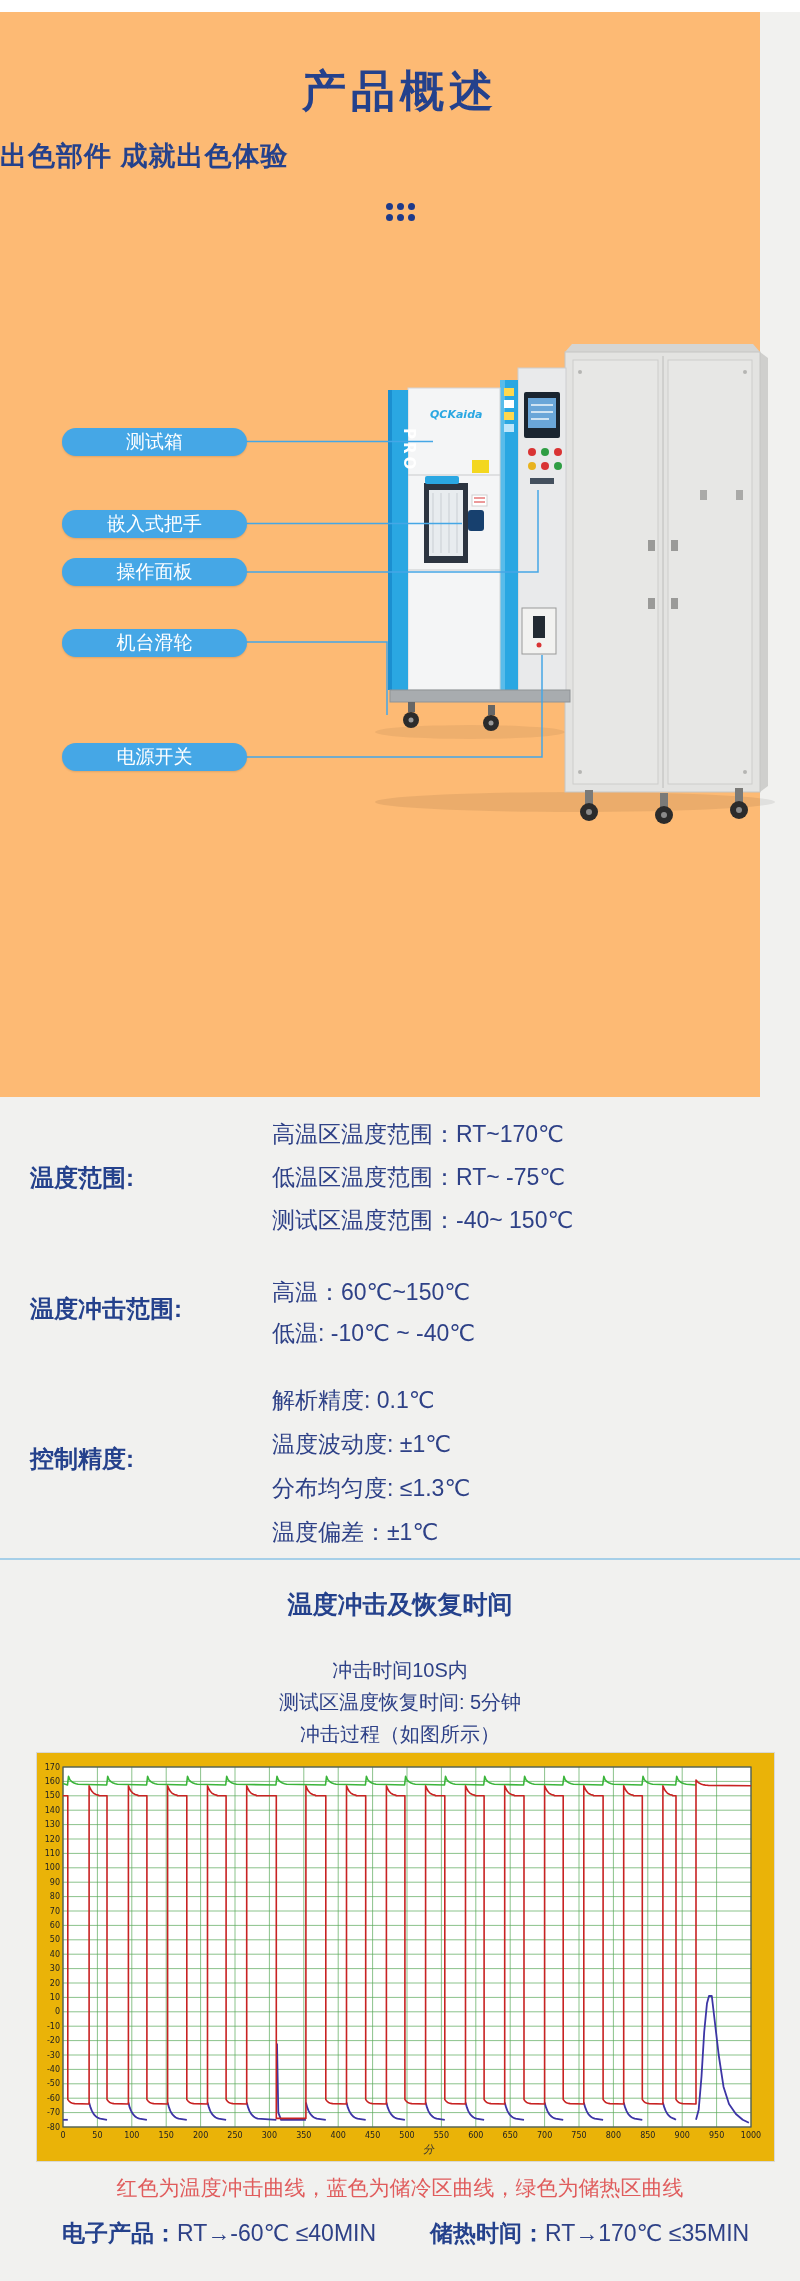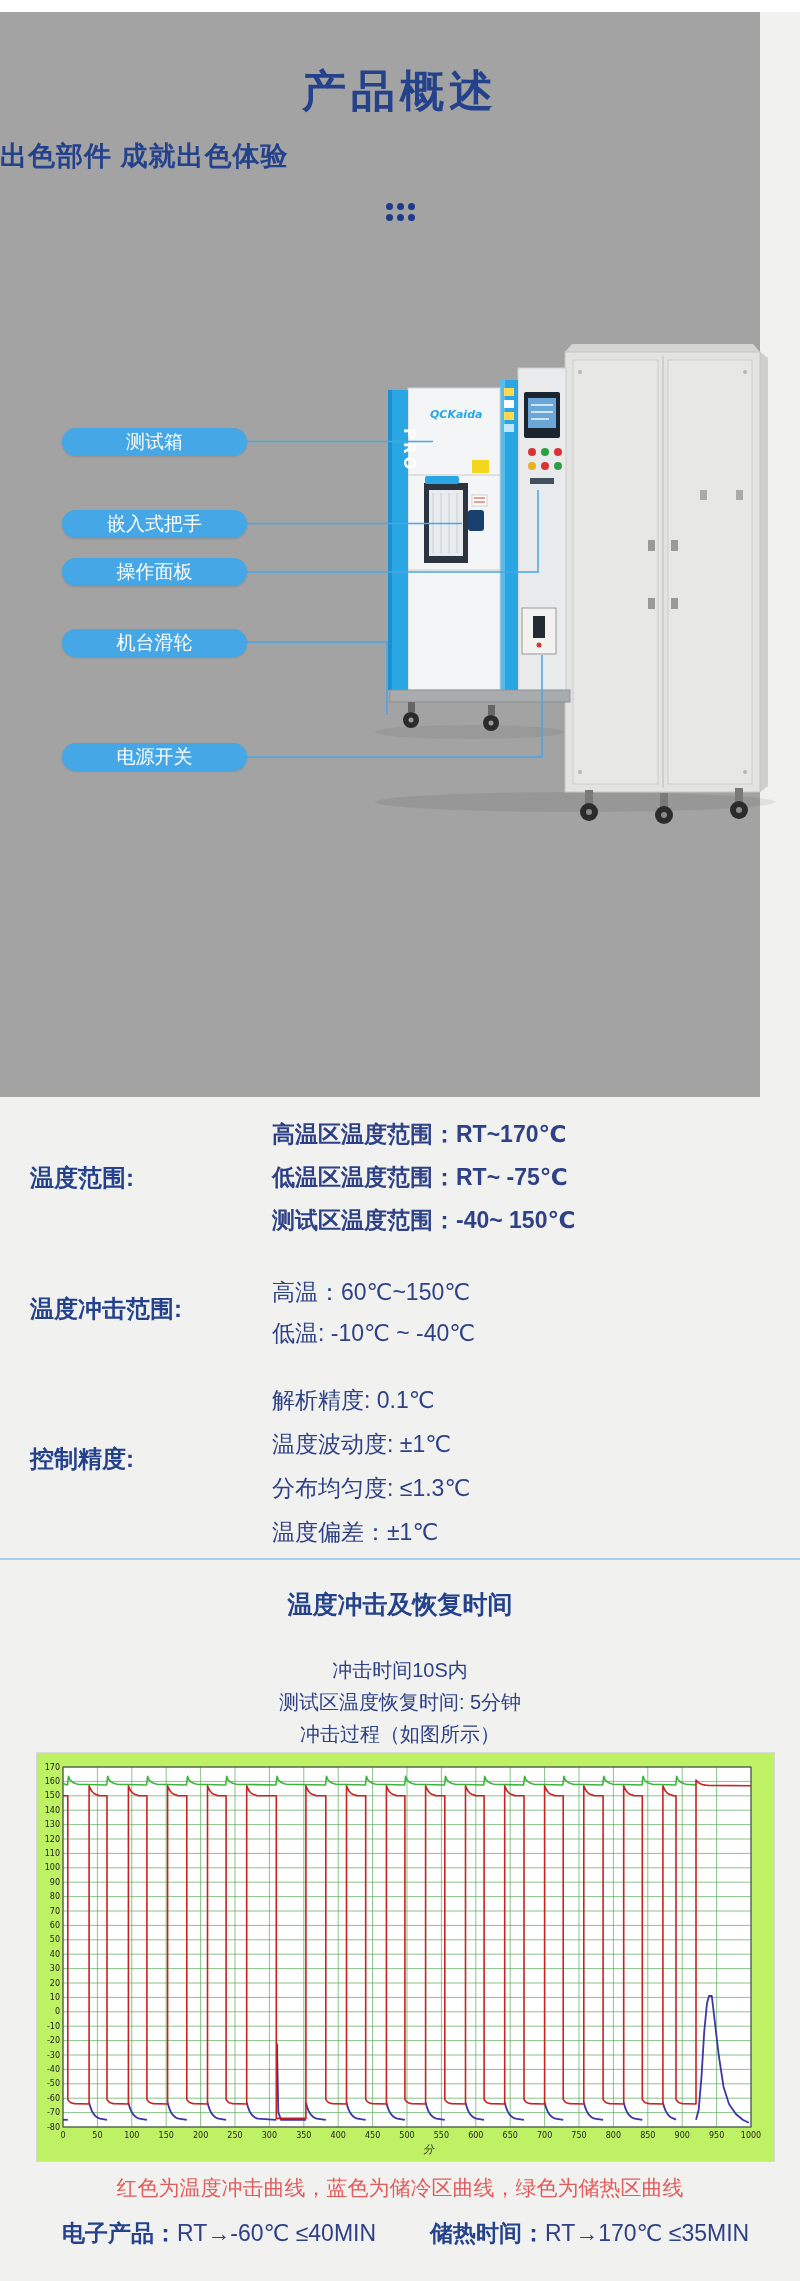--- a/index.html
+++ b/index.html
@@ -2,46 +2,46 @@
 <html><head>
 <meta charset="utf-8">
 <style>
   html,body{margin:0;padding:0;}
   body{width:800px;height:2281px;position:relative;background:#f1f1ef;
        font-family:"Liberation Sans","DejaVu Sans",sans-serif;overflow:hidden;}
   .abs{position:absolute;}
   
   .top-strip{left:0;top:0;width:800px;height:12px;background:#ffffff;}
   
-  .hero{left:0;top:12px;width:760px;height:1085px;background:#a3a3a3;}
+  .hero{left:0;top:12px;width:760px;height:1085px;background:#fdba74;}
   .page-title{left:0;top:50px;width:800px;text-align:center;font-size:44px;font-weight:bold;
               color:#24418c;letter-spacing:5px;}
   .page-subtitle{left:0;top:126px;width:800px;font-size:27px;font-weight:bold;
               color:#24418c;letter-spacing:1px;}
   .dots{left:0;top:191px;width:800px;display:flex;flex-direction:column;align-items:center;gap:4px;}
   .dots .row{display:flex;gap:4px;}
   .dots .dot{width:7px;height:7px;border-radius:50%;background:#1e3a8a;}
   .machine-wrap{left:0;top:328px;width:800px;height:520px;}
   .pill{left:62px;width:185px;height:28px;background:#45a7e6;border-radius:14px;color:#ffffff;
         font-size:19px;line-height:28px;text-align:center;box-shadow:0 1px 2px rgba(0,0,0,.12);}
   .pill1{top:416px;} .pill2{top:498px;} .pill3{top:546px;} .pill4{top:617px;} .pill5{top:731px;}
   .functions{left:30px;top:893px;width:600px;display:flex;}
   .functions .flabel{width:160px;font-size:21px;font-weight:bold;color:#2b3c7d;line-height:37px;flex:none;}
   .functions .flines{font-size:21px;color:#2b3c7d;line-height:37px;}
   
   .spec{left:0;width:800px;border-bottom:2px solid #a6cfe8;background:#f1f1ef;}
   .spec .slabel{position:absolute;left:30px;top:50%;transform:translateY(-50%);
                 font-size:24px;font-weight:bold;color:#24418c;}
   .spec .srows{position:absolute;left:272px;font-size:23px;color:#2e4187;}
-  .spec1{top:1097px;height:161px;} .spec1 .srows{top:16px;line-height:43px;font-weight:bold;}
+  .spec1{top:1097px;height:161px;} .spec1 .srows{top:16px;line-height:43px;}
   .spec2{top:1258px;height:102px;} .spec2 .srows{top:14px;line-height:41px;}
   .spec3{top:1360px;height:198px;} .spec3 .srows{top:18px;line-height:44px;}
   .recov-head{left:0;top:1588px;width:800px;text-align:center;font-size:25px;font-weight:bold;color:#24418c;}
   .recov-lines{left:0;top:1654px;width:800px;text-align:center;font-size:20px;color:#2e4187;line-height:32px;}
-  .chart-panel{left:36px;top:1752px;width:737px;height:408px;background:#bef264;border:1px solid #d8d8d6;}
+  .chart-panel{left:36px;top:1752px;width:737px;height:408px;background:#eab308;border:1px solid #d8d8d6;}
   .legend-line{left:0;top:2174px;width:800px;text-align:center;font-size:21px;color:#e05c5c;}
   .footer-item{top:2218px;font-size:23px;color:#24418c;}
   .footer-item .flab{font-weight:bold;}
   .footer-item .fval{font-weight:normal;color:#2e4187;}
   .fi1{left:62px;} .fi2{left:430px;}
   svg text{font-family:"DejaVu Sans","Liberation Sans",sans-serif;}
 </style>
 </head>
 <body>
 

